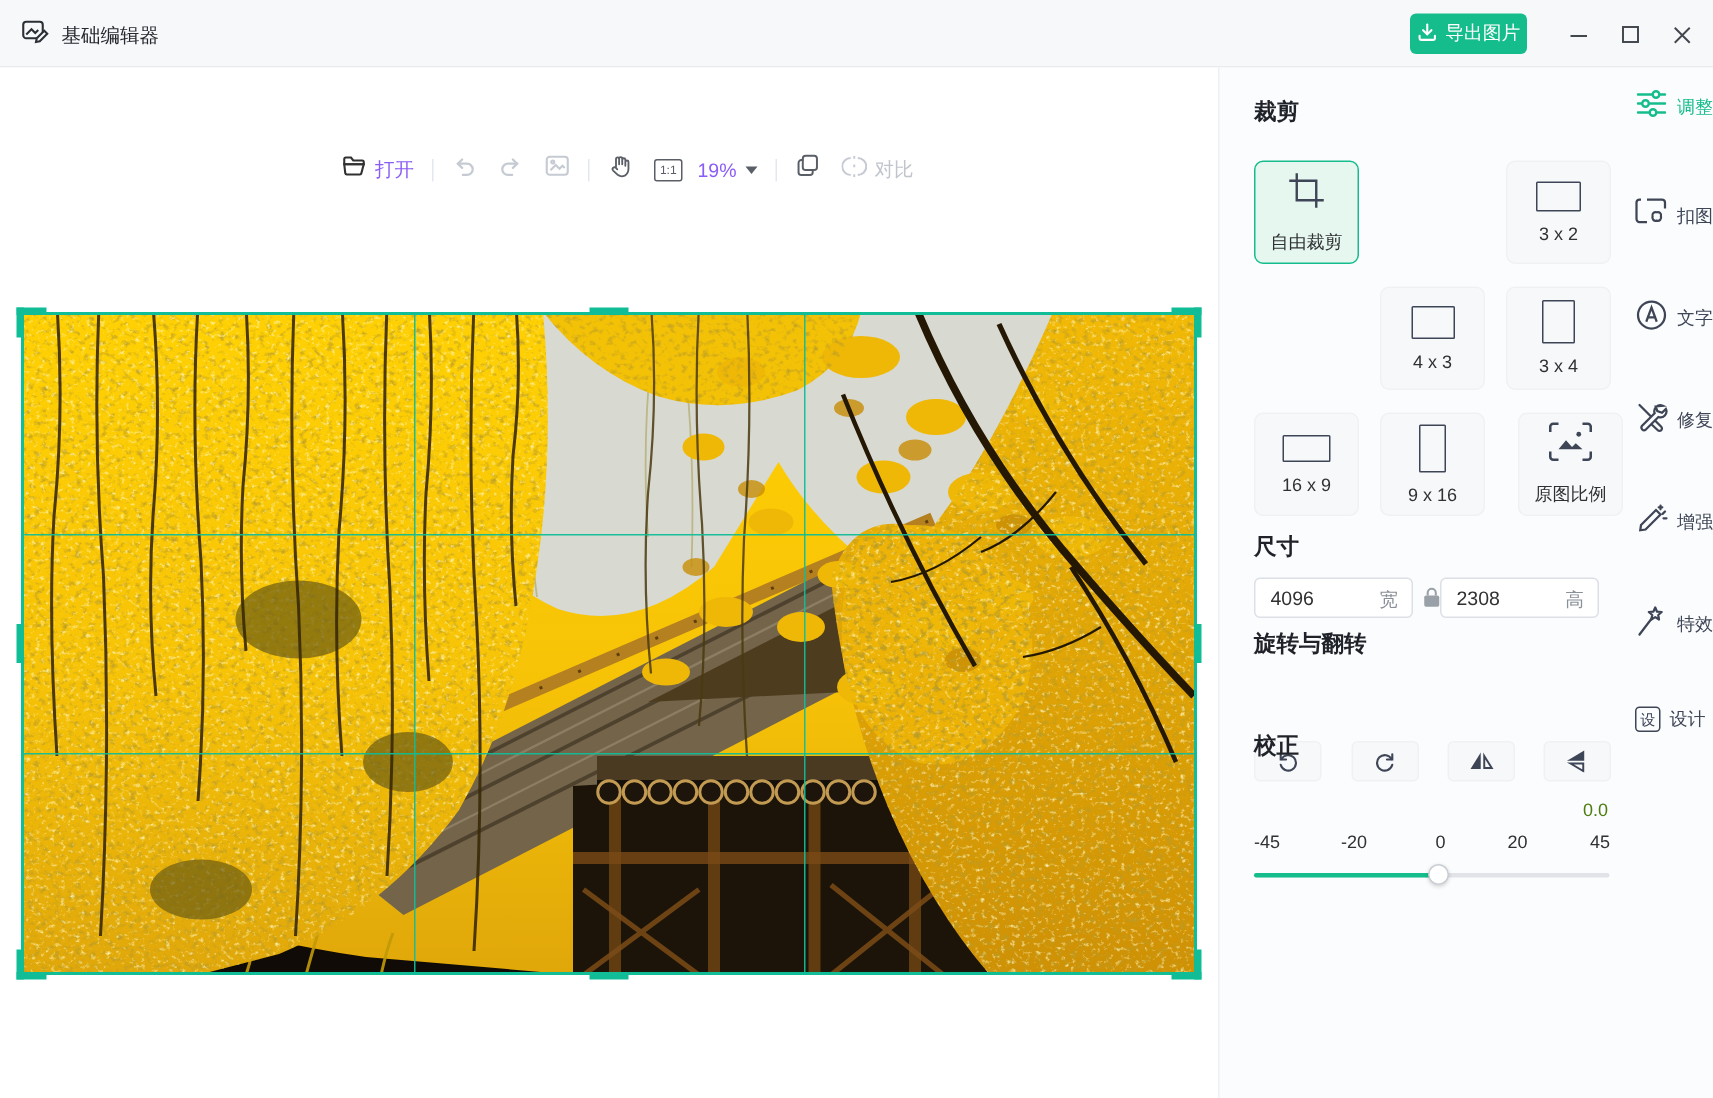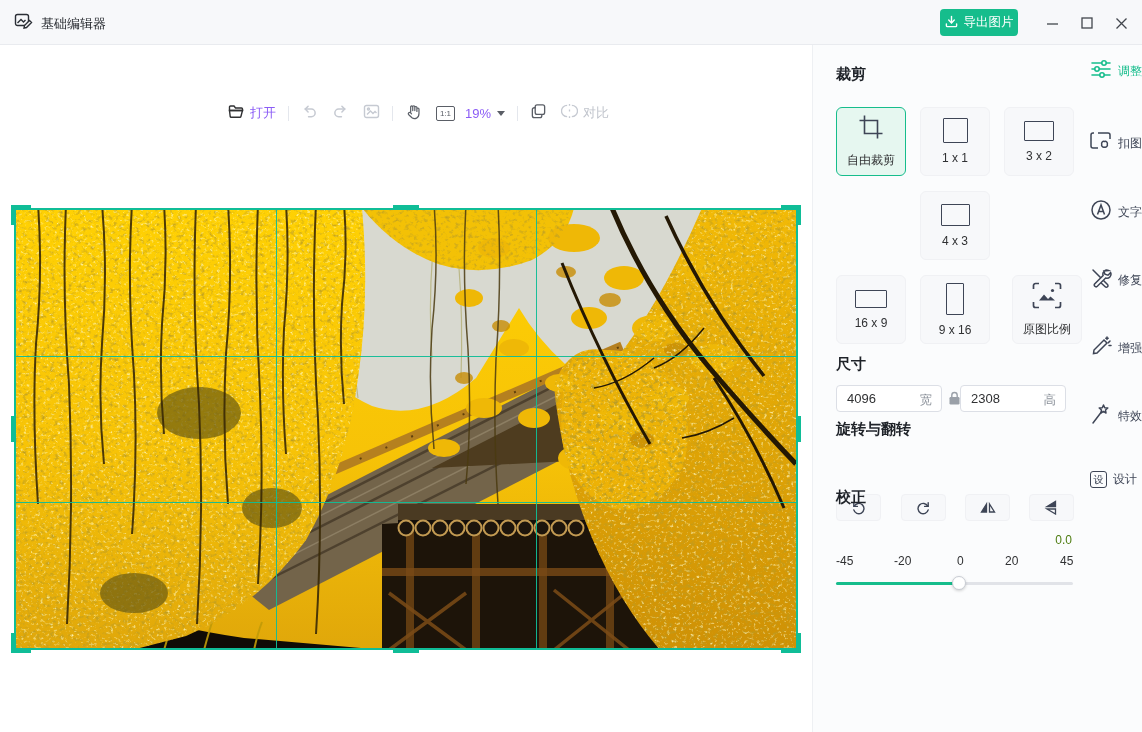--- a/index.html
+++ b/index.html
@@ -387,32 +387,32 @@
 
   <div class="ratio-btn sel" style="left:23px; top:62px">
     <span>
       <svg width="26" height="26" viewBox="0 0 26 26" fill="none" stroke="#3e4556" stroke-width="1.6">
         <path d="M6.5 1.5 V19.5 H24.5"></path>
           <path d="M1.5 6.5 H19.5 V24.5"></path>
       </svg>
     </span>
     <span class="ratio-label">自由裁剪</span>
   </div>
-  <div class="ratio-btn" style="left:107px; top:62px">
-    <span class="rshape" style="width:25px;height:25px"></span>
-    <span class="ratio-label">1 x 1</span>
-  </div>
   <div class="ratio-btn" style="left:191px; top:62px">
     <span class="rshape" style="width:30px;height:20px"></span>
     <span class="ratio-label">3 x 2</span>
   </div>
 
   <div class="ratio-btn" style="left:107px; top:146px">
     <span class="rshape" style="width:29px;height:22px"></span>
     <span class="ratio-label">4 x 3</span>
+  </div>
+  <div class="ratio-btn" style="left:191px; top:146px">
+    <span class="rshape" style="width:22px;height:29px"></span>
+    <span class="ratio-label">3 x 4</span>
   </div>
 
   <div class="ratio-btn" style="left:23px; top:230px">
     <span class="rshape" style="width:32px;height:18px"></span>
     <span class="ratio-label">16 x 9</span>
   </div>
   <div class="ratio-btn" style="left:107px; top:230px">
     <span class="rshape" style="width:18px;height:32px"></span>
     <span class="ratio-label">9 x 16</span>
   </div>

